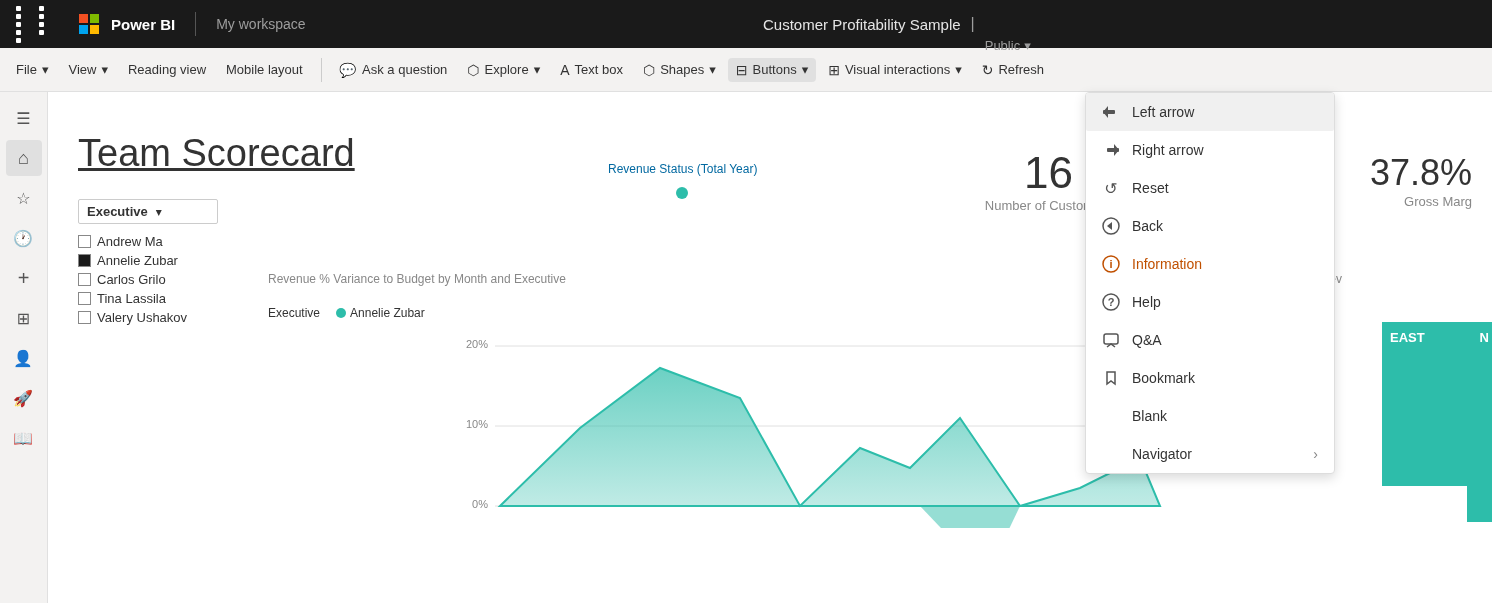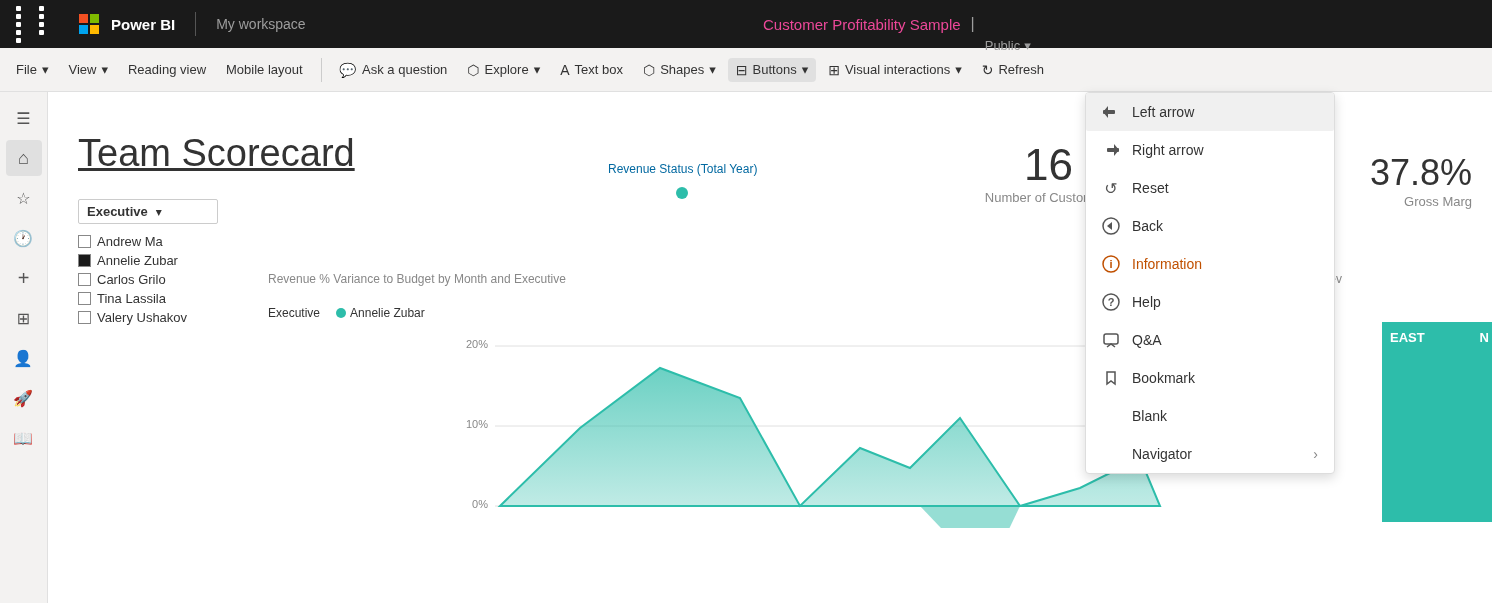--- a/index.html
+++ b/index.html
@@ -21,21 +21,21 @@
       gap: 3px;
       margin-right: 8px;
     }
     .grid-dot { width: 5px; height: 5px; background: white; border-radius: 1px; }
     .ms-logo { display: flex; gap: 2px; flex-wrap: wrap; width: 20px; height: 20px; }
     .ms-logo-q { width: 9px; height: 9px; }
     .divider-v { width: 1px; height: 24px; background: #555; margin: 0 8px; }
     .powerbi-text { color: white; font-size: 15px; font-weight: 600; }
     .workspace-text { color: #9d9d9d; font-size: 14px; }
     .top-center { flex: 1; display: flex; justify-content: center; align-items: center; gap: 10px; }
-    .report-title { color: #ec4899; font-size: 15px; font-weight: 400; }
+    .report-title { color: #e5e5e5; font-size: 15px; font-weight: 400; }
     .public-badge { color: #9d9d9d; font-size: 13px; display: flex; align-items: center; gap: 4px; margin-top: 43px; }
 
     
     .toolbar {
       background: #f3f2f1;
       height: 44px;
       display: flex;
       align-items: center;
       padding: 0 8px;
       border-bottom: 1px solid #e0e0e0;
@@ -287,21 +287,21 @@
           <span>Valery Ushakov</span>
         </div>
       </div>
     </div>
   </div>
 
   <div style="position:absolute; top:70px; left:560px; font-size:12px; color:#0369a1;">Revenue Status (Total Year)</div>
 
   <div style="position:absolute; top:95px; left:628px; width:12px; height:12px; border-radius:50%; background:#2dbdaa;"></div>
 
-  <div style="position:absolute; top:48px; right:380px; text-align:center;">
+  <div style="position:absolute; top:56px; right:380px; text-align:center;">
     <div style="font-size:44px; font-weight:300; color:#333;">16</div>
     <div style="font-size:13px; color:#888;">Number of Customers</div>
   </div>
 
   <div style="position:absolute; top:60px; right:20px; text-align:right;">
     <div style="font-size:36px; font-weight:300; color:#333;">37.8%</div>
     <div style="font-size:13px; color:#888;">Gross Marg</div>
   </div>
 
   <div style="position:absolute; top:180px; left:220px; right:140px;">
@@ -332,21 +332,21 @@
       </defs>
 
       <path d="M40,178 L120,100 L200,40 L280,70 L340,178 L400,120 L450,140 L500,90 L560,178 L620,160 L680,130 L700,178 Z" fill="url(#chartGrad)" stroke="#2dbdaa" stroke-width="2"></path>
 
       <path d="M460,178 L500,220 L540,220 L560,178 Z" fill="#2dbdaa" opacity="0.5"></path>
     </svg>
   </div>
 
   <div style="position:absolute; top:180px; right:150px; font-size:12px; color:#888;">Total Rev</div>
 
-  <div style="position:absolute; top:230px; right:0; width:110px; height:200px; background:#2dbdaa; display:flex; align-items:flex-start; justify-content:flex-start; padding:8px; font-size:13px; color:white; font-weight:700;">
+  <div style="position:absolute; top:230px; right:0; width:110px; height:164px; background:#2dbdaa; display:flex; align-items:flex-start; justify-content:flex-start; padding:8px; font-size:13px; color:white; font-weight:700;">
     <span>EAST</span>
   </div>
 
   <div style="position:absolute; top:230px; right:-5px; width:30px; height:200px; background:#2dbdaa; display:flex; align-items:flex-start; justify-content:flex-end; padding:8px; font-size:13px; color:white; font-weight:700;">
     <span>N</span>
   </div>
 </div>
 
 <div class="dropdown-menu">
 

